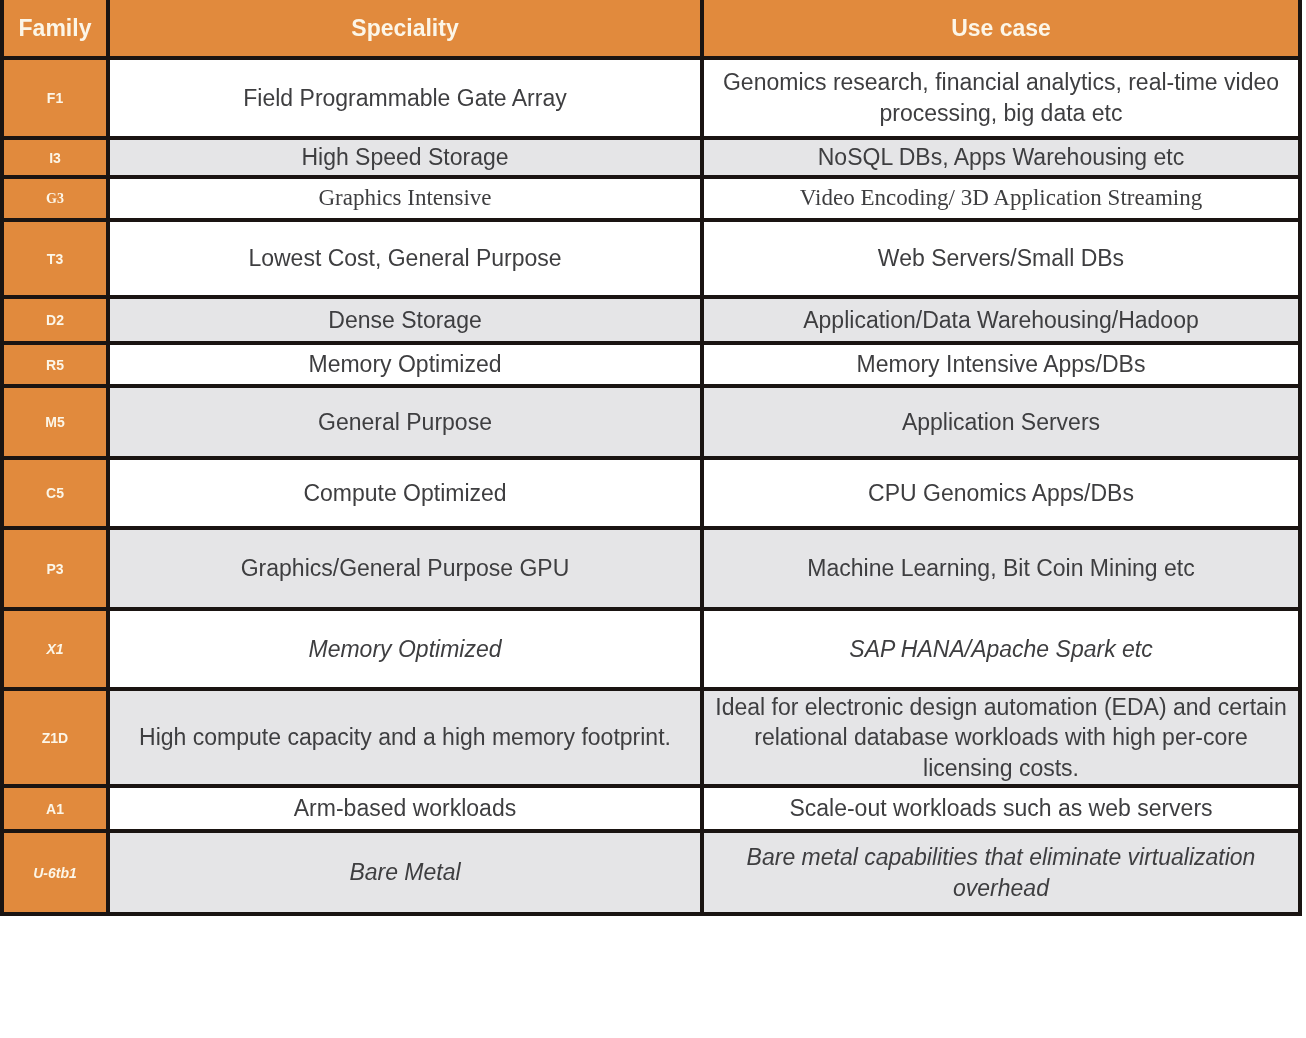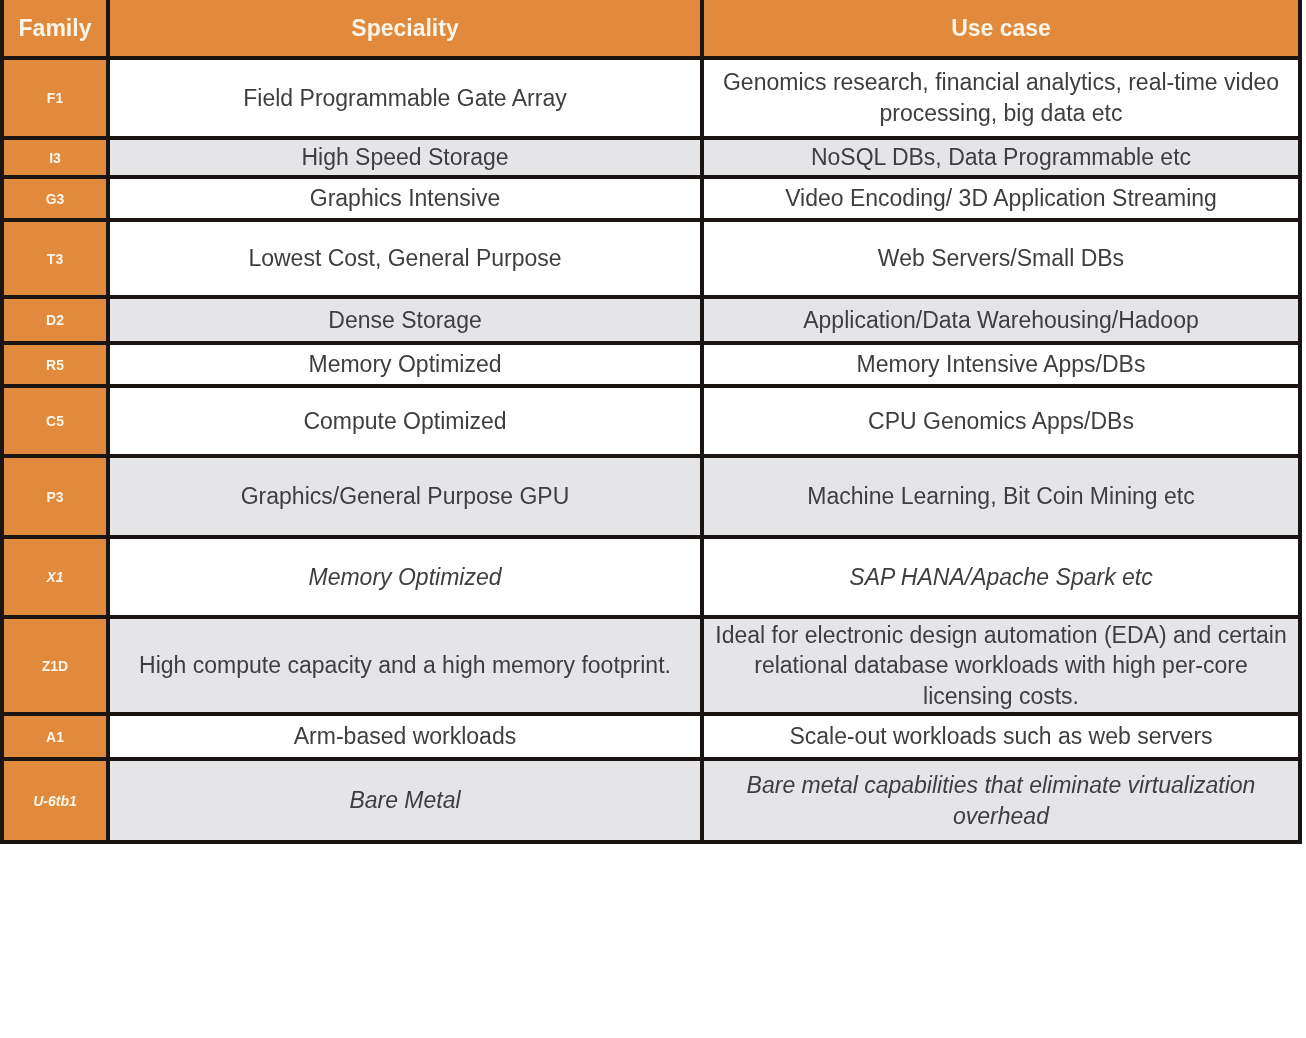--- a/index.html
+++ b/index.html
@@ -72,41 +72,46 @@
   </thead>
   <tbody>
       <tr style="height: 80px;">
         <th class="family-cell">F1</th>
         <td>Field Programmable Gate Array</td>
         <td>Genomics research, financial analytics, real-time video processing, big data etc</td>
       </tr>
       <tr class="alt" style="height: 39px;">
         <th class="family-cell">I3</th>
         <td>High Speed Storage</td>
-        <td>NoSQL DBs, Data Programmable etc</td>
+        <td>NoSQL DBs, Apps Warehousing etc</td>
       </tr>
-      <tr style="height: 43px;">
+      <tr style="height: 43px; font-family: Liberation Serif, serif;">
         <th class="family-cell">G3</th>
         <td>Graphics Intensive</td>
         <td>Video Encoding/ 3D Application Streaming</td>
       </tr>
       <tr style="height: 77px;">
         <th class="family-cell">T3</th>
         <td>Lowest Cost, General Purpose</td>
         <td>Web Servers/Small DBs</td>
       </tr>
       <tr class="alt" style="height: 46px;">
         <th class="family-cell">D2</th>
         <td>Dense Storage</td>
         <td>Application/Data Warehousing/Hadoop</td>
       </tr>
       <tr style="height: 43px;">
         <th class="family-cell">R5</th>
         <td>Memory Optimized</td>
         <td>Memory Intensive Apps/DBs</td>
+      </tr>
+      <tr class="alt" style="height: 72px;">
+        <th class="family-cell">M5</th>
+        <td>General Purpose</td>
+        <td>Application Servers</td>
       </tr>
       <tr style="height: 70px;">
         <th class="family-cell">C5</th>
         <td>Compute Optimized</td>
         <td>CPU Genomics Apps/DBs</td>
       </tr>
       <tr class="alt" style="height: 81px;">
         <th class="family-cell">P3</th>
         <td>Graphics/General Purpose GPU</td>
         <td>Machine Learning, Bit Coin Mining etc</td>

